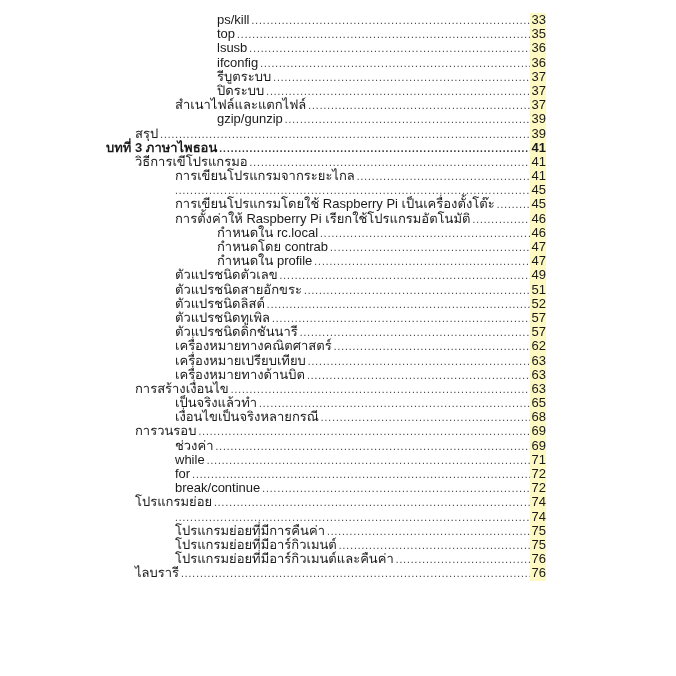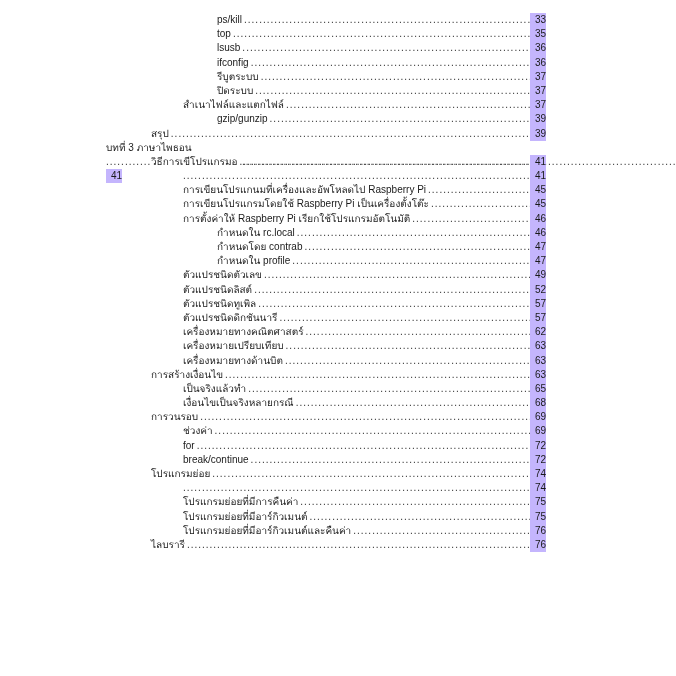--- a/index.html
+++ b/index.html
@@ -1,27 +1,27 @@
 <!DOCTYPE html>
 <html><head>
 <meta charset="utf-8">
 <style>
   html, body { margin: 0; padding: 0; background: #ffffff; }
   body { width: 676px; height: 676px; position: relative; overflow: hidden;
          font-family: "Liberation Sans", "DejaVu Sans", sans-serif; color: #1a1a1a; }
   .toc { position: absolute; left: 0; top: 13px; width: 676px; }
-  .row { position: relative; height: 14.2px; line-height: 14.2px; font-size: 10px; white-space: nowrap; }
+  .row { position: relative; height: 14.2px; line-height: 14.2px; font-size: 13px; white-space: nowrap; }
   .entry { position: absolute; right: 130px; display: flex; align-items: baseline; }
   .title { background: #fff; padding-right: 2px; }
   .leader { flex: 1; overflow: hidden; color: #333; letter-spacing: 1px; font-size: 10px; }
   .leader::before { content: "........................................................................................................................................................................................................................................................."; }
-  .page { background: #c4b5fd; padding-left: 2px; min-width: 14px; text-align: right; }
-  .lvl0 { left: 106px; font-weight: normal; flex-direction: column; }
-  .lvl1 { left: 151px; }
-  .lvl2 { left: 175px; margin-left: 8px; }
+  .page { background: #fef9c3; padding-left: 2px; min-width: 14px; text-align: right; }
+  .lvl0 { left: 106px; font-weight: bold; }
+  .lvl1 { left: 135px; }
+  .lvl2 { left: 175px; }
   .lvl3 { left: 217px; }
 </style>
 </head>
 <body>
 
 <div class="toc" id="toc">
     <div class="row">
       <div class="entry lvl3">
         <span class="title">ps/kill</span>
         <span class="leader"></span>
@@ -93,27 +93,27 @@
     </div>
     <div class="row">
       <div class="entry lvl1">
         <span class="title">วิธีการเขีโปรแกรมอ</span>
         <span class="leader"></span>
         <span class="page">41</span>
       </div>
     </div>
     <div class="row">
       <div class="entry lvl2">
+        <span class="title">การเขียนโปรแกรมจากระยะไกล</span>
         <span class="leader"></span>
         <span class="page">41</span>
       </div>
     </div>
     <div class="row">
       <div class="entry lvl2">
-        <span class="title">การเขียนโปรแกนมที่เครื่องและอัพโหลดไป Raspberry Pi</span>
         <span class="leader"></span>
         <span class="page">45</span>
       </div>
     </div>
     <div class="row">
       <div class="entry lvl2">
         <span class="title">การเขียนโปรแกรมโดยใช้ Raspberry Pi เป็นเครื่องตั้งโต๊ะ</span>
         <span class="leader"></span>
         <span class="page">45</span>
       </div>
@@ -148,20 +148,27 @@
     </div>
     <div class="row">
       <div class="entry lvl2">
         <span class="title">ตัวแปรชนิดตัวเลข</span>
         <span class="leader"></span>
         <span class="page">49</span>
       </div>
     </div>
     <div class="row">
       <div class="entry lvl2">
+        <span class="title">ตัวแปรชนิดสายอักขระ</span>
+        <span class="leader"></span>
+        <span class="page">51</span>
+      </div>
+    </div>
+    <div class="row">
+      <div class="entry lvl2">
         <span class="title">ตัวแปรชนิดลิสต์</span>
         <span class="leader"></span>
         <span class="page">52</span>
       </div>
     </div>
     <div class="row">
       <div class="entry lvl2">
         <span class="title">ตัวแปรชนิดทูเพิล</span>
         <span class="leader"></span>
         <span class="page">57</span>
@@ -221,20 +228,27 @@
         <span class="title">การวนรอบ</span>
         <span class="leader"></span>
         <span class="page">69</span>
       </div>
     </div>
     <div class="row">
       <div class="entry lvl2">
         <span class="title">ช่วงค่า</span>
         <span class="leader"></span>
         <span class="page">69</span>
+      </div>
+    </div>
+    <div class="row">
+      <div class="entry lvl2">
+        <span class="title">while</span>
+        <span class="leader"></span>
+        <span class="page">71</span>
       </div>
     </div>
     <div class="row">
       <div class="entry lvl2">
         <span class="title">for</span>
         <span class="leader"></span>
         <span class="page">72</span>
       </div>
     </div>
     <div class="row">

